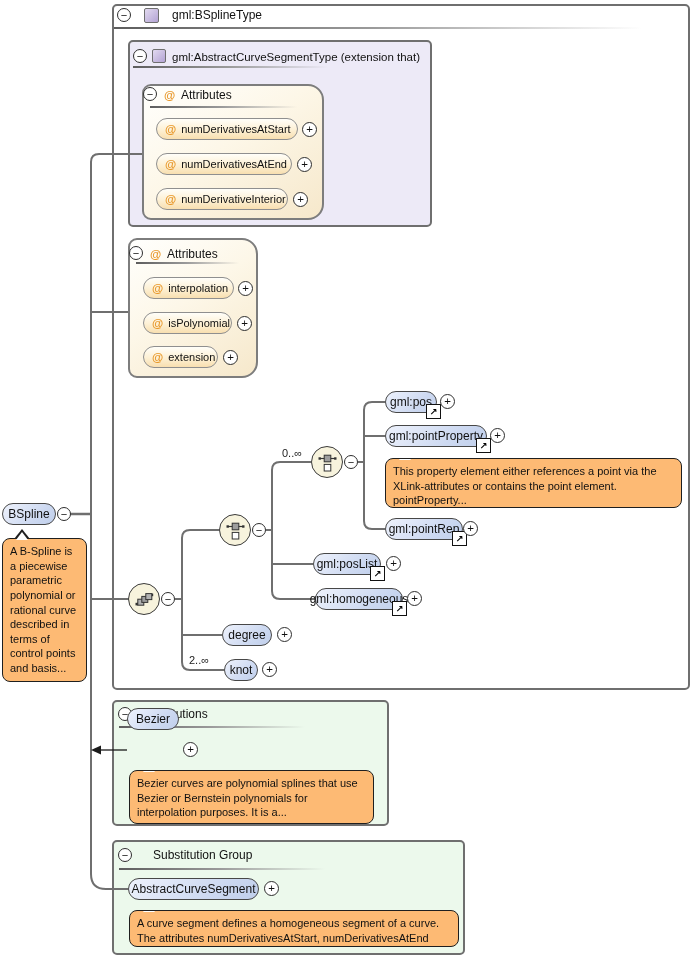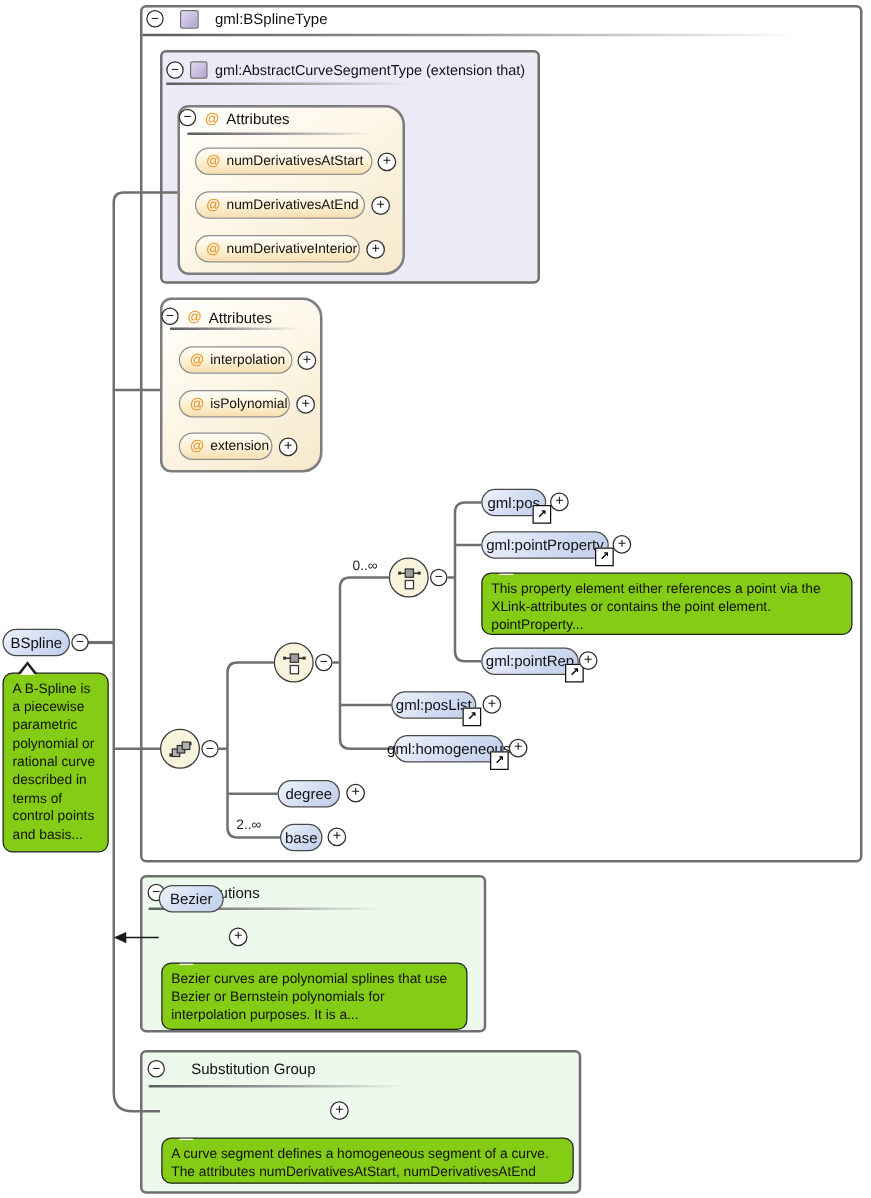--- a/index.html
+++ b/index.html
@@ -39,21 +39,21 @@
 
   
   .typeicon{width:14px;height:14px;border:1px solid #6f6f6f;border-radius:2px;
             background:linear-gradient(135deg,#e2daf0 0%,#b3a3d4 100%);}
 
   
   .comp{width:32px;height:32px;border-radius:50%;background:#f7f3dd;border:1.5px solid #3a3a3a;
         display:flex;align-items:center;justify-content:center;}
 
   
-  .callout{background:#84cc16;border:1.5px solid #1f1f1f;border-radius:8px;
+  .callout{background:#fdba74;border:1.5px solid #1f1f1f;border-radius:8px;
            font-size:11px;line-height:1.33;padding:5px 7px;color:#111;}
   .callout::before{content:"";position:absolute;top:-10px;left:11px;width:0;height:0;
            border-left:8px solid transparent;border-right:8px solid transparent;
            border-bottom:10px solid #1f1f1f;}
   .callout::after{content:"";position:absolute;top:-7px;left:13px;width:0;height:0;
            border-left:6px solid transparent;border-right:6px solid transparent;
            border-bottom:8px solid #fff;}
 
   
   .refarrow{position:absolute;right:-5px;bottom:-7px;width:13px;height:13px;background:#fff;
@@ -288,36 +288,39 @@
     </div>
 
   <div class="abs pill-el z4" style="left:222px;top:624px;width:50px;">
     <span>degree</span>
   </div>
   <div class="abs plus z4" style="left:277px;top:627px;">
       <span>+</span>
     </div>
 
   <div class="abs pill-el z4" style="left:224px;top:659px;width:34px;">
-    <span>base</span>
+    <span>knot</span>
   </div>
   <div class="abs plus z4" style="left:262px;top:662px;">
       <span>+</span>
     </div>
 
   <div class="abs pill-el z4" style="left:127px;top:708px;width:52px;">
     <span>Bezier</span>
   </div>
   <div class="abs plus z4" style="left:183px;top:742px;">
       <span>+</span>
     </div>
   <div class="abs callout z4" style="left:129px;top:770px;width:245px;height:54px;overflow:hidden;">
     <span>Bezier curves are polynomial splines that use Bezier or Bernstein polynomials for interpolation purposes. It is a...</span>
   </div>
 
+  <div class="abs pill-el z4" style="left:128px;top:878px;width:131px;">
+    <span>AbstractCurveSegment</span>
+  </div>
   <div class="abs plus z4" style="left:264px;top:881px;">
       <span>+</span>
     </div>
   <div class="abs callout z4" style="left:129px;top:910px;width:330px;height:37px;overflow:hidden;">
     <span>A curve segment defines a homogeneous segment of a curve. The attributes numDerivativesAtStart, numDerivativesAtEnd and...</span>
   </div>
 
 </div>
 
 </body></html>

